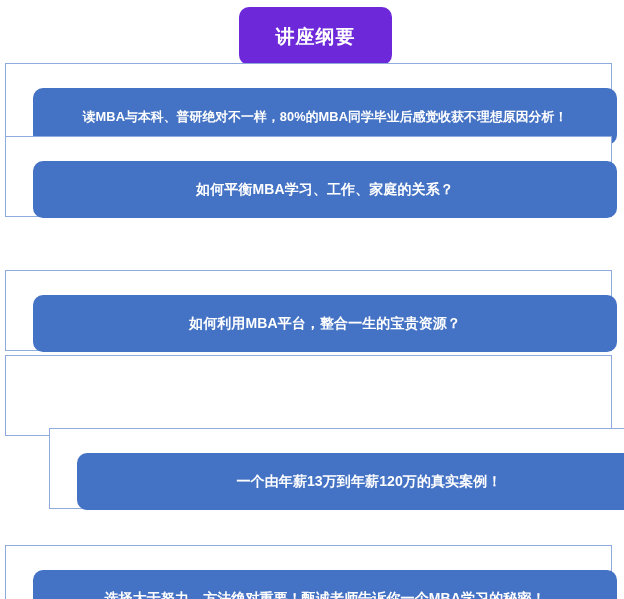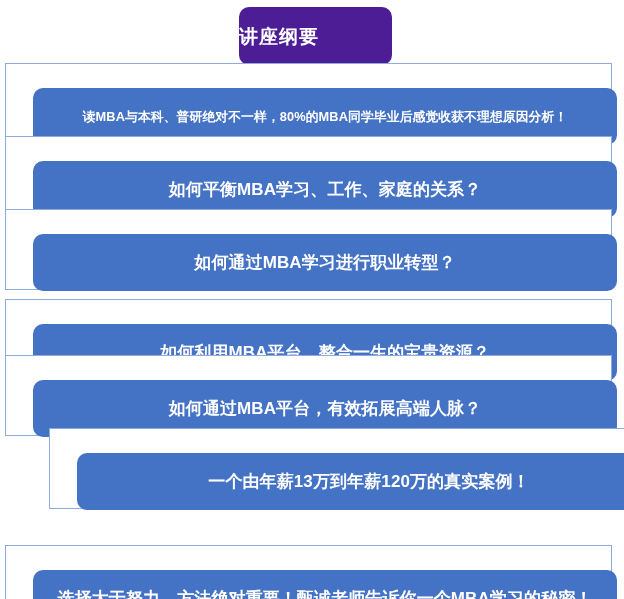--- a/index.html
+++ b/index.html
@@ -24,25 +24,25 @@
     background: #ffffff;
   }
 
   
   .title-pill {
     position: absolute;
     left: 239px;
     top: 7px;
     width: 153px;
     height: 58px;
-    background: #4c1d95;
+    background: #6d28d9;
     border-radius: 10px;
     display: flex;
     align-items: center;
-    justify-content: flex-start;
+    justify-content: center;
     box-sizing: border-box;
   }
   .title-pill .title-text {
     color: #ffffff;
     font-size: 19px;
     font-weight: bold;
     letter-spacing: 1px;
     line-height: 1;
     white-space: nowrap;
   }
@@ -77,21 +77,21 @@
     background: #4472C4;
     border-radius: 10px;
     box-sizing: border-box;
     display: flex;
     align-items: center;
     justify-content: center;
     padding: 15px 12px;
   }
   .row-bar .row-text {
     color: #ffffff;
-    font-size: 17px;
+    font-size: 14px;
     font-weight: bold;
     line-height: 1.25;
     text-align: center;
     white-space: nowrap;
     letter-spacing: 0.1px;
   }
   .row-bar.wide .row-text { font-size: 12.8px; }
 </style>
 </head>
 <body>
@@ -109,39 +109,30 @@
     </div>
   </div>
 
   <div class="row" style="top:136px;">
     <div class="row-plate"></div>
     <div class="row-bar">
       <span class="row-text">如何平衡MBA学习、工作、家庭的关系？</span>
     </div>
   </div>
 
-  <div class="row" style="top:209px;">
-    <div class="row-plate"></div>
-    <div class="row-bar">
-      <span class="row-text">如何通过MBA学习进行职业转型？</span>
-    </div>
-  </div>
 
-  <div class="row" style="top:299px;">
+  <div class="row" style="top:270px;">
     <div class="row-plate"></div>
     <div class="row-bar">
       <span class="row-text">如何利用MBA平台，整合一生的宝贵资源？</span>
     </div>
   </div>
 
   <div class="row" style="top:355px;">
     <div class="row-plate"></div>
-    <div class="row-bar">
-      <span class="row-text">如何通过MBA平台，有效拓展高端人脉？</span>
-    </div>
   </div>
 
   <div class="row" style="top:428px;margin-left:44px;">
     <div class="row-plate"></div>
     <div class="row-bar">
       <span class="row-text">一个由年薪13万到年薪120万的真实案例！</span>
     </div>
   </div>
 
   <div class="row" style="top:501px;margin-top:44px;">

